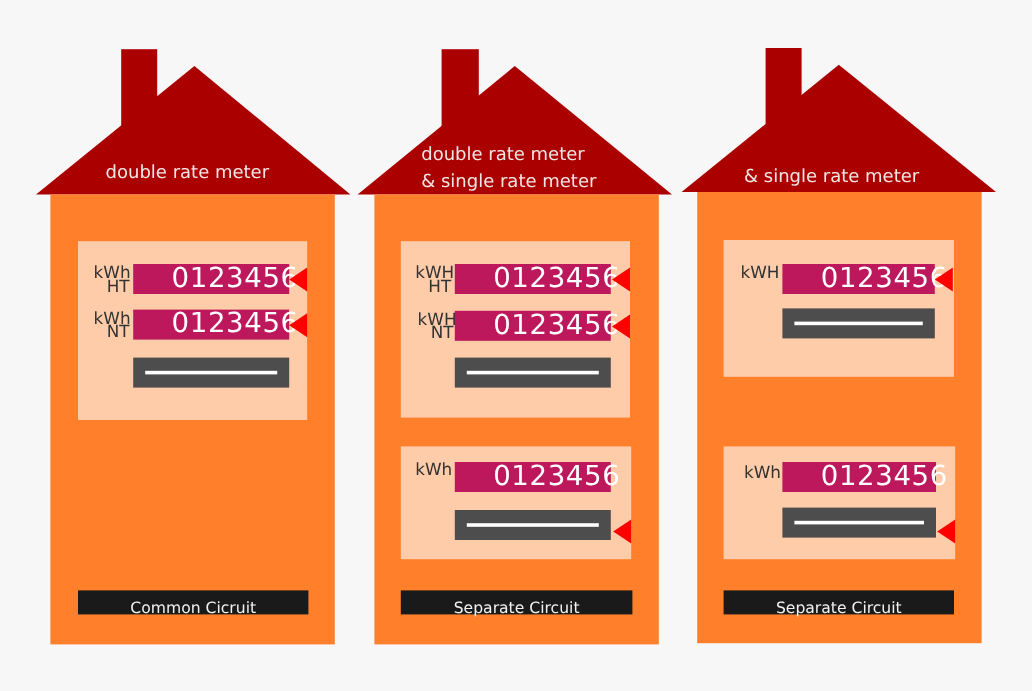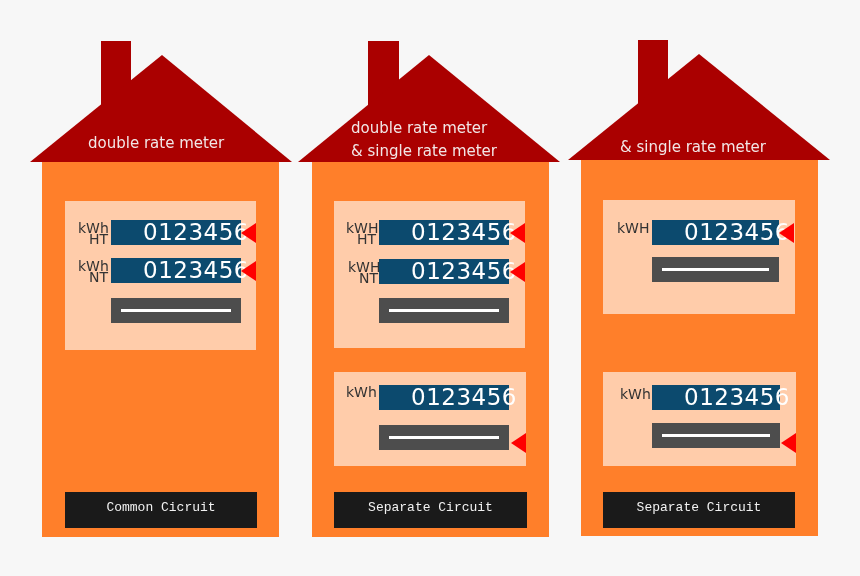--- a/index.html
+++ b/index.html
@@ -1,26 +1,26 @@
 <!DOCTYPE html>
 <html><head>
 <meta charset="utf-8">
 <style>
   html, body { margin:0; padding:0; }
   body { width:860px; height:576px; background:#f7f7f7; position:relative; overflow:hidden; font-family:"DejaVu Sans", sans-serif; }
   svg.roofs { position:absolute; left:0; top:0; }
   .body { position:absolute; background:#ff7f2a; }
   .roof-text { position:absolute; color:#f2e6e6; font-size:15px; line-height:23px; white-space:nowrap; }
   .panel { position:absolute; background:#ffccaa; }
-  .display { position:absolute; background:#0c4a6e; color:#ffffff; font-size:23px; line-height:25px; height:25px; text-align:right; padding-right:6px; box-sizing:border-box; letter-spacing:0.5px;padding-left:32px; }
+  .display { position:absolute; background:#be185d; color:#ffffff; font-size:23px; line-height:25px; height:25px; text-align:right; padding-right:6px; box-sizing:border-box; letter-spacing:0.5px;padding-left:32px; }
   .bar { position:absolute; background:#4d4d4d; height:25px; }
   .bar .line { position:absolute; left:10px; right:10px; top:11px; height:3px; background:#ffffff; }
   .unit { position:absolute; color:#333333; font-size:14px; line-height:11px; text-align:right; width:30px; }
   .arrow { position:absolute; width:0; height:0; border-top:10px solid transparent; border-bottom:10px solid transparent; border-right:15px solid #ff0000; }
-  .label { position:absolute; background:#1a1a1a; color:#f2f2f2; font-size:13px; text-align:center; line-height:32px; height:36px;font-family:Liberation Mono, monospace; }
+  .label { position:absolute; background:#1a1a1a; color:#f2f2f2; font-size:13px; text-align:center; line-height:32px; height:20px; }
 </style>
 </head>
 <body>
 
 <svg class="roofs" width="860" height="576">
 
   <rect x="101" y="41" width="30" height="70" fill="#aa0000"></rect>
   <polygon points="30,162 162,55 292,162" fill="#aa0000"></polygon>
 
   <rect x="368" y="41" width="31" height="70" fill="#aa0000"></rect>

